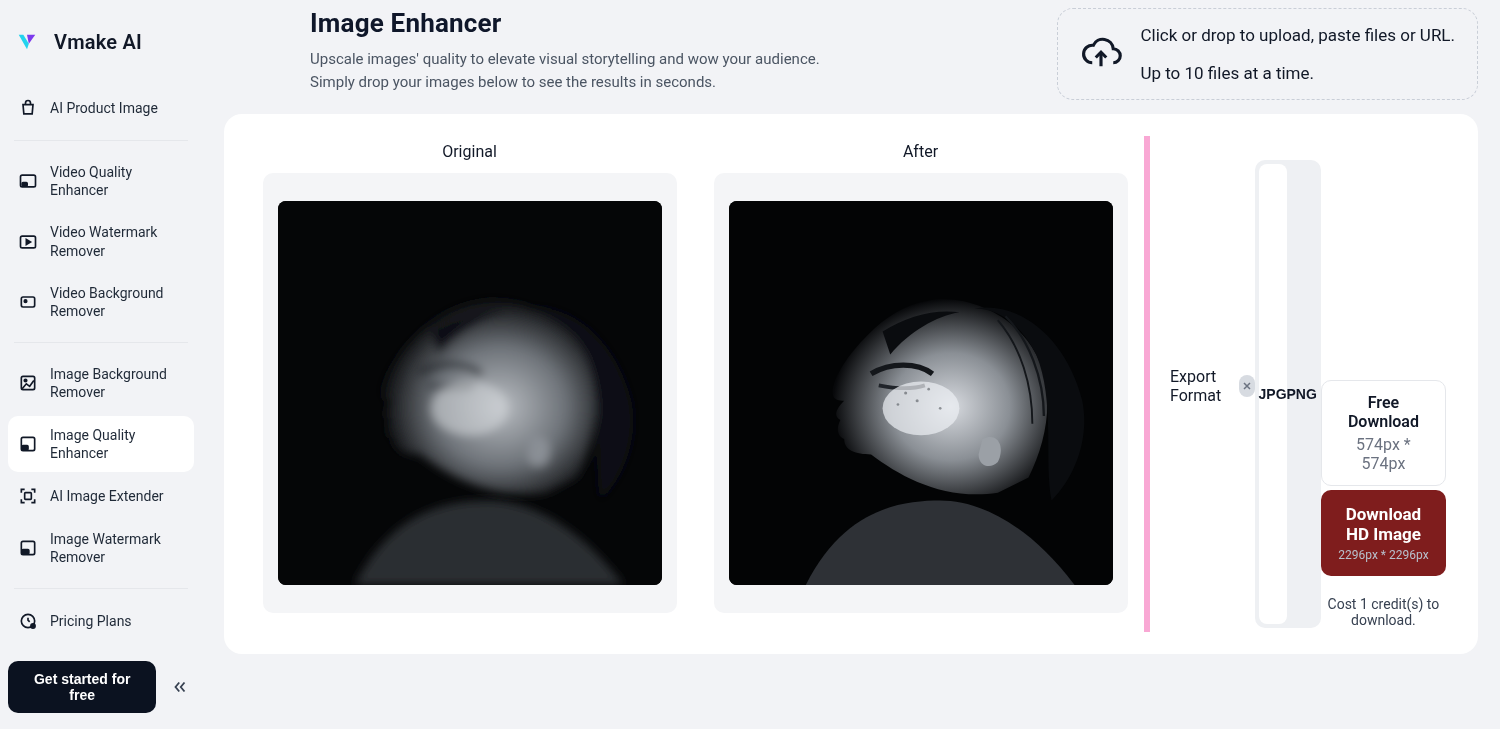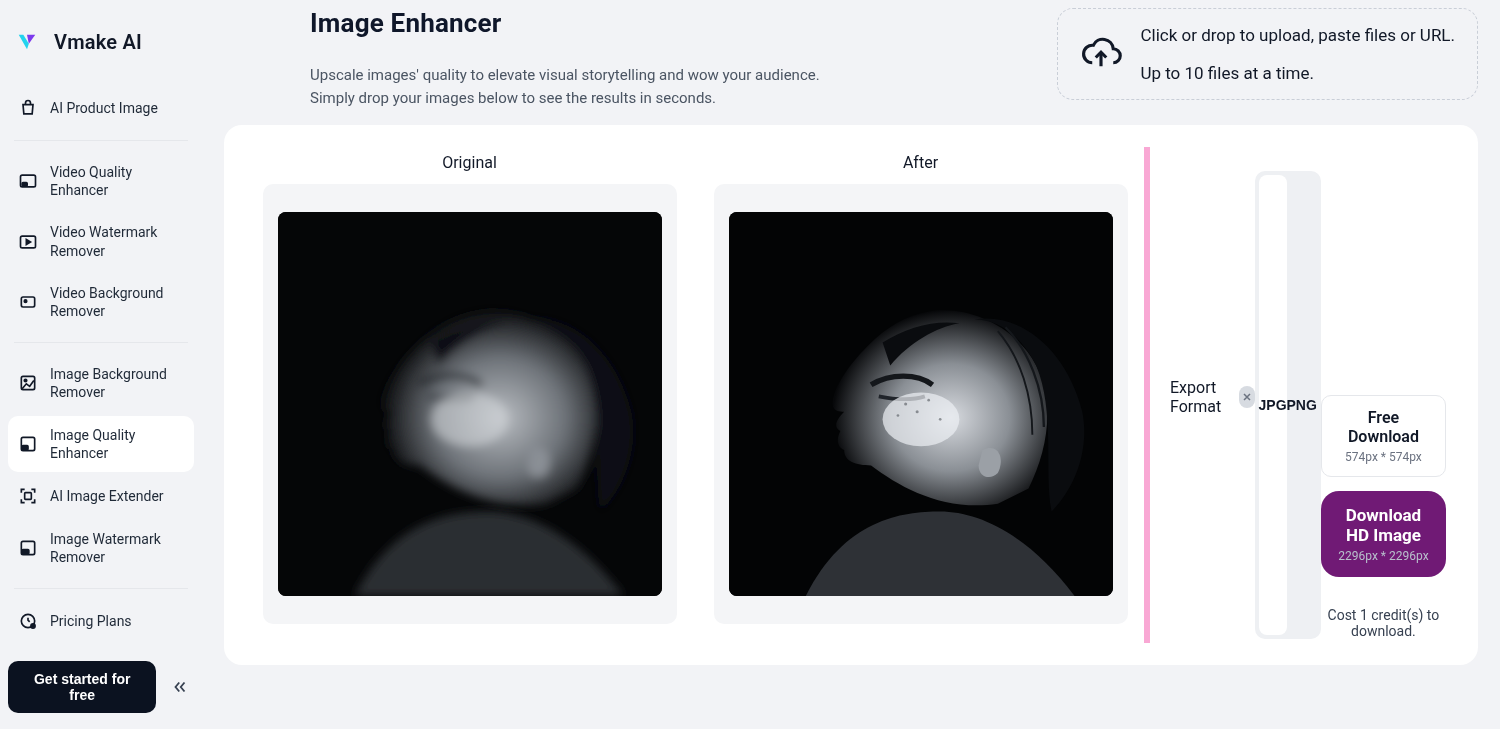--- a/index.html
+++ b/index.html
@@ -19,21 +19,21 @@
   .divider { height: 1px; background: #e5e7eb; margin: 8px 6px; }
 
   .sidebar-footer { margin-top: auto; display: flex; align-items: center; gap: 10px; }
   .cta { background: #0b1220; color: #fff; border: none; padding: 10px 12px; border-radius: 10px; font-size: 14px; font-weight: 600; cursor: pointer; }
   .collapse-btn { width: 28px; height: 28px; border-radius: 8px; display: inline-flex; align-items: center; justify-content: center; cursor: pointer; color: #374151; }
 
   
   .main { flex: 1; padding: 8px 22px 22px 22px; display: flex; flex-direction: column; gap: 14px; }
   .topbar { display: flex; align-items: flex-start; justify-content: space-between; gap: 24px; padding-left: 86px; }
   .heading h1 { font-size: 26px; font-weight: 700; letter-spacing: .2px; }
-  .heading p { margin-top: 26px; color: #4b5563; font-size: 15px; line-height: 1.55; max-width: 620px; }
+  .heading p { margin-top: 10px; color: #4b5563; font-size: 15px; line-height: 1.55; max-width: 620px; }
 
   .dropzone { border: 1.5px dashed #c9ced7; border-radius: 16px; display: flex; gap: 18px; align-items: center; padding: 16px 22px; background: transparent; cursor: pointer; }
   .dropzone .icon { width: 42px; height: 42px; display: inline-flex; align-items: center; justify-content: center; }
   .dropzone .dz-text .l1 { font-size: 17px; color: #111827; }
   .dropzone .dz-text .l2 { font-size: 17px; color: #111827; margin-top: 18px; }
   .dropzone .dz-text .l3 { font-size: 13px; color: #6b7280; margin-top: 6px; }
 
   .content-card { background: #ffffff; border-radius: 18px; padding: 22px; display: flex; gap: 0; min-height: 540px; }
   .compare { flex: 1; display: grid; grid-template-columns: 1fr 1fr; gap: 24px; padding: 6px 10px 12px 10px; }
   .col { display: flex; flex-direction: column; align-items: center; gap: 12px; }
@@ -44,24 +44,24 @@
 
   .export { width: 312px; border-left: 6px solid #f9a8d4; padding: 8px 10px 4px 20px; display: flex; }
   .export-header { display: flex; align-items: center; justify-content: space-between; }
   .export-header .t { font-size: 16px; color: #111827; }
   .export-header .close { width: 22px; height: 22px; border-radius: 999px; background: #d7dbe1; display: inline-flex; align-items: center; justify-content: center; cursor: pointer; }
 
   .seg { margin-top: 16px; background: #eef0f3; border-radius: 10px; padding: 4px; display: grid; grid-template-columns: 1fr 1fr; }
   .seg button { border: none; background: transparent; padding: 8px 0; font-size: 14px; font-weight: 600; color: #111827; border-radius: 8px; cursor: pointer; }
   .seg button.active { background: #ffffff; }
 
-  .export-actions { margin-top: auto; display: flex; flex-direction: column; gap: 14px; justify-content: center; }
+  .export-actions { margin-top: auto; display: flex; flex-direction: column; gap: 4px; justify-content: center; }
   .btn-free { border: 1px solid #e5e7eb; background: #ffffff; color: #111827; padding: 12px 14px; border-radius: 10px; text-align: center; cursor: pointer; }
-  .btn-free .sub { font-size: 12px; color: #6b7280; margin-top: 4px; }
-  .btn-hd { border: none; background: #701a75; color: #fff; padding: 14px 14px; border-radius: 18px; text-align: center; cursor: pointer; }
+  .btn-free .sub { font-size: 16px; color: #6b7280; margin-top: 4px; }
+  .btn-hd { border: none; background: #7f1d1d; color: #fff; padding: 14px 14px; border-radius: 10px; text-align: center; cursor: pointer; }
   .btn-hd .sub { font-size: 12px; color: #b8c0cc; margin-top: 4px; }
   .cost { text-align: center; font-size: 14px; color: #374151; margin-top: 16px; }
 </style>
 </head>
 <body>
 
 <div class="app">
 
   <aside class="sidebar">
     <div class="brand">

